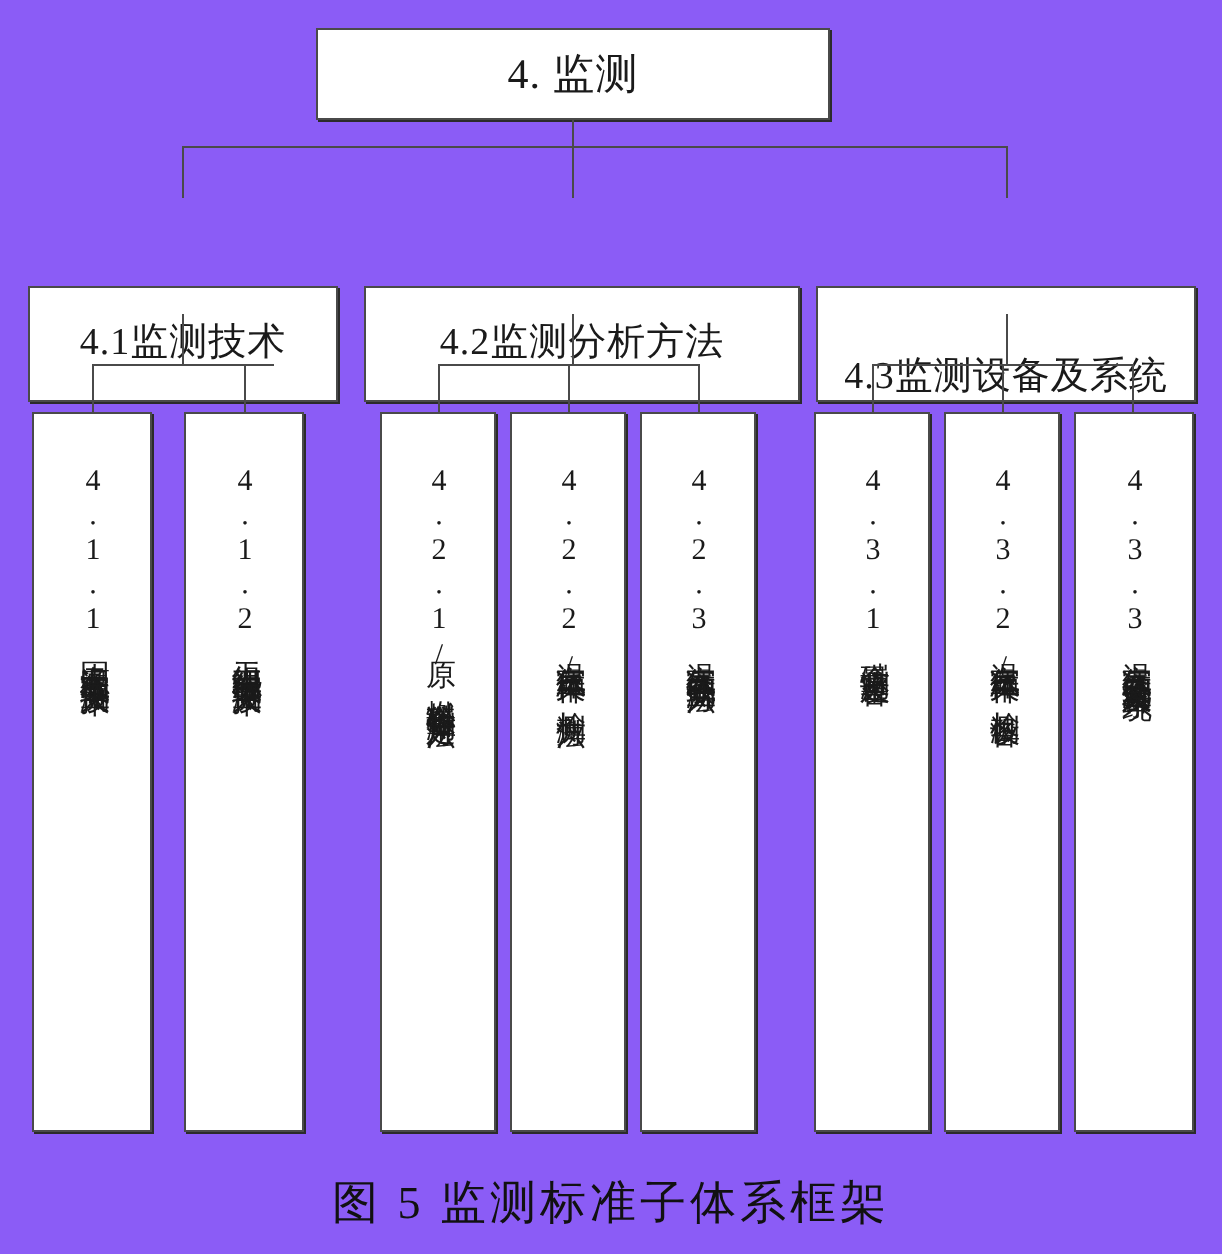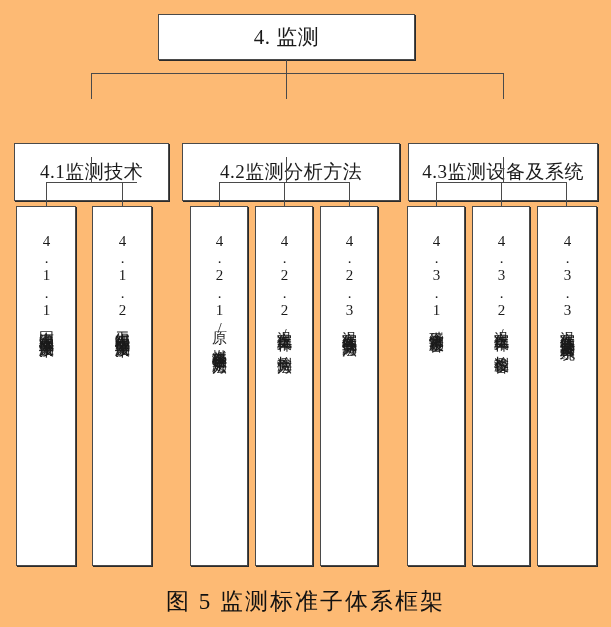--- a/index.html
+++ b/index.html
@@ -9,21 +9,21 @@
   }
   body {
     font-family: "Liberation Serif", "DejaVu Serif", serif;
     color: #1a1a1a;
   }
   #page {
     position: relative;
     width: 611px;
     height: 627px;
     overflow: hidden;
-    background: #fdba74;
+    background: #8b5cf6;
   }
 
   
   .node {
     position: absolute;
     box-sizing: border-box;
     border: 1px solid #4a4a4a;
     background: #ffffff;
     display: flex;
     align-items: center;
@@ -46,21 +46,21 @@
     height: 46px;
   }
   #node-root .label { font-size: 21px; }
 
   
   .node-l2 { height: 58px; margin-top: 44px; }
   .node-l2 .label { font-size: 19px; }
 
   #node-l2-1 { left: 14px;  top: 99px; width: 155px; }
   #node-l2-2 { left: 182px; top: 99px; width: 218px; }
-  #node-l2-3 { left: 408px; top: 99px; width: 190px; }
+  #node-l2-3 { left: 408px; top: 99px; width: 190px; align-items: flex-end; }
 
   
   .node-l3 {
     height: 360px;
     align-items: flex-start;
     justify-content: center;
     padding-top: 26px;
   }
   .node-l3 .label {
     writing-mode: vertical-rl;

